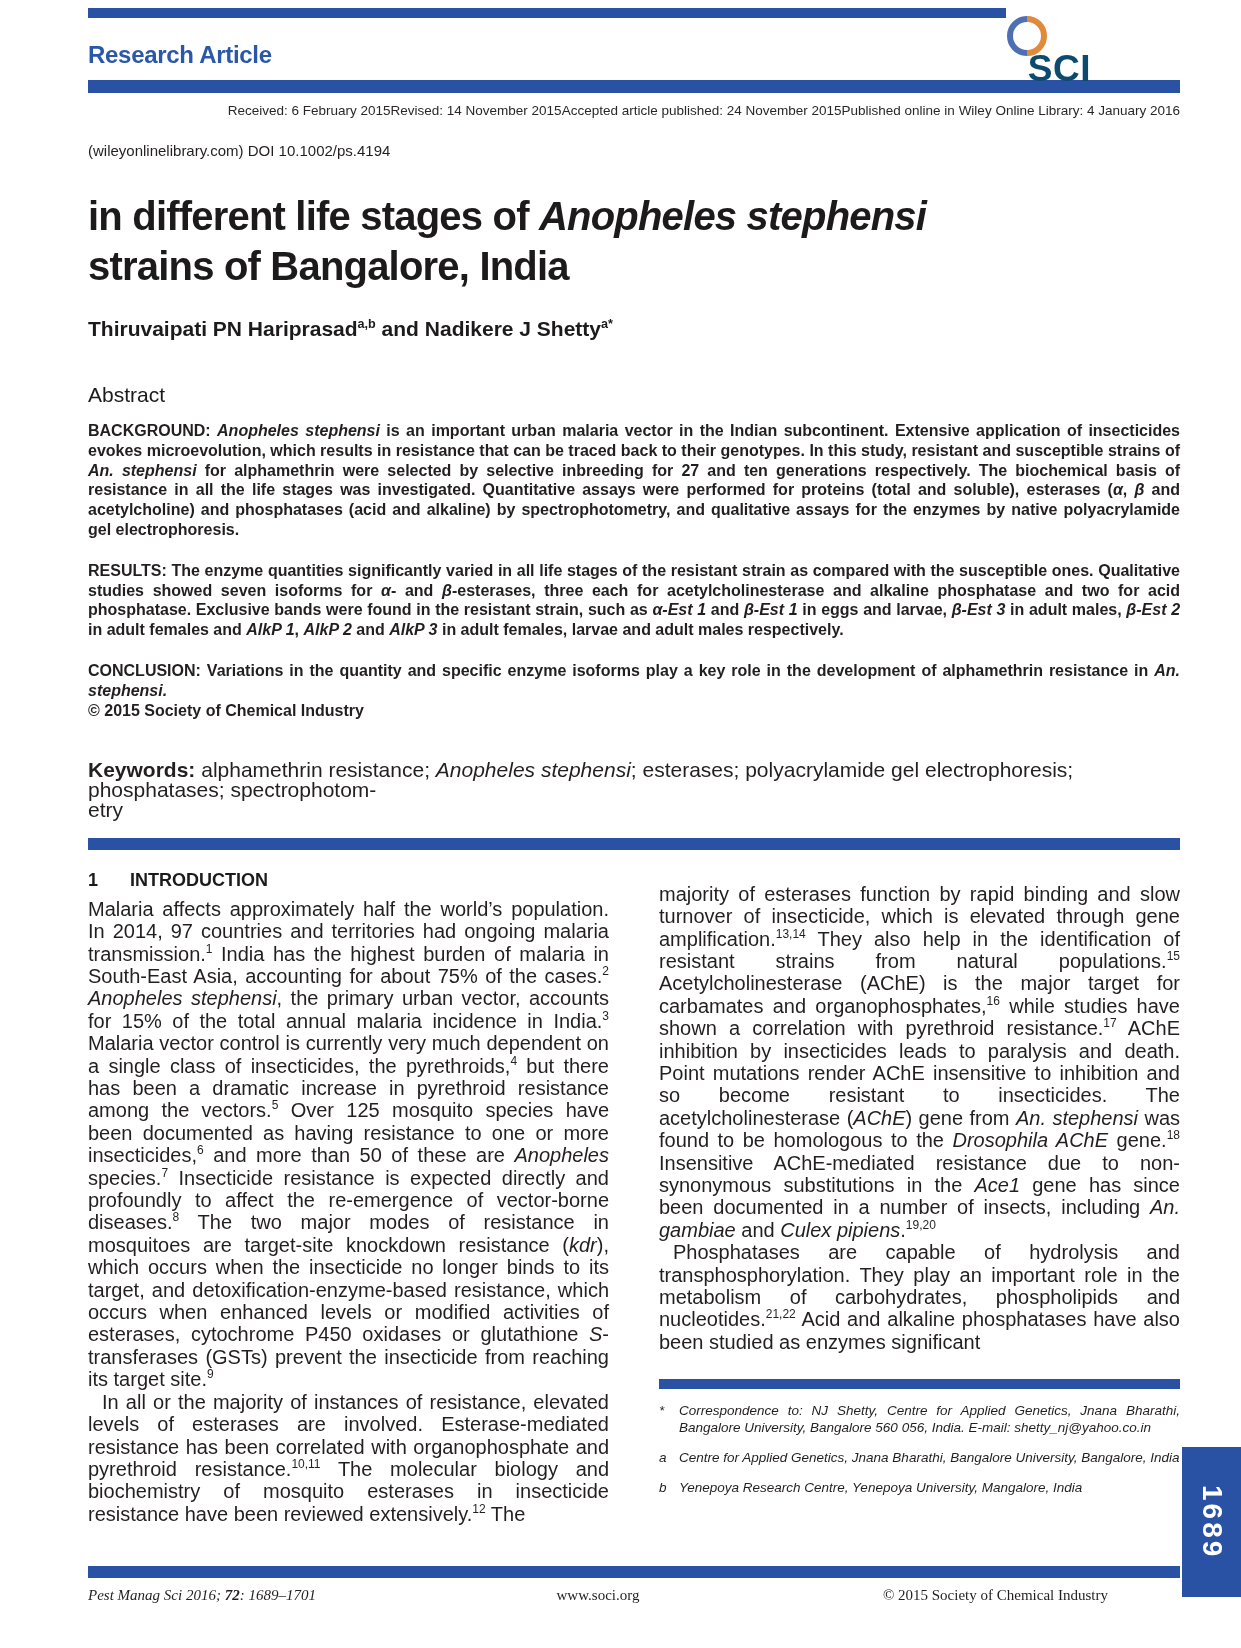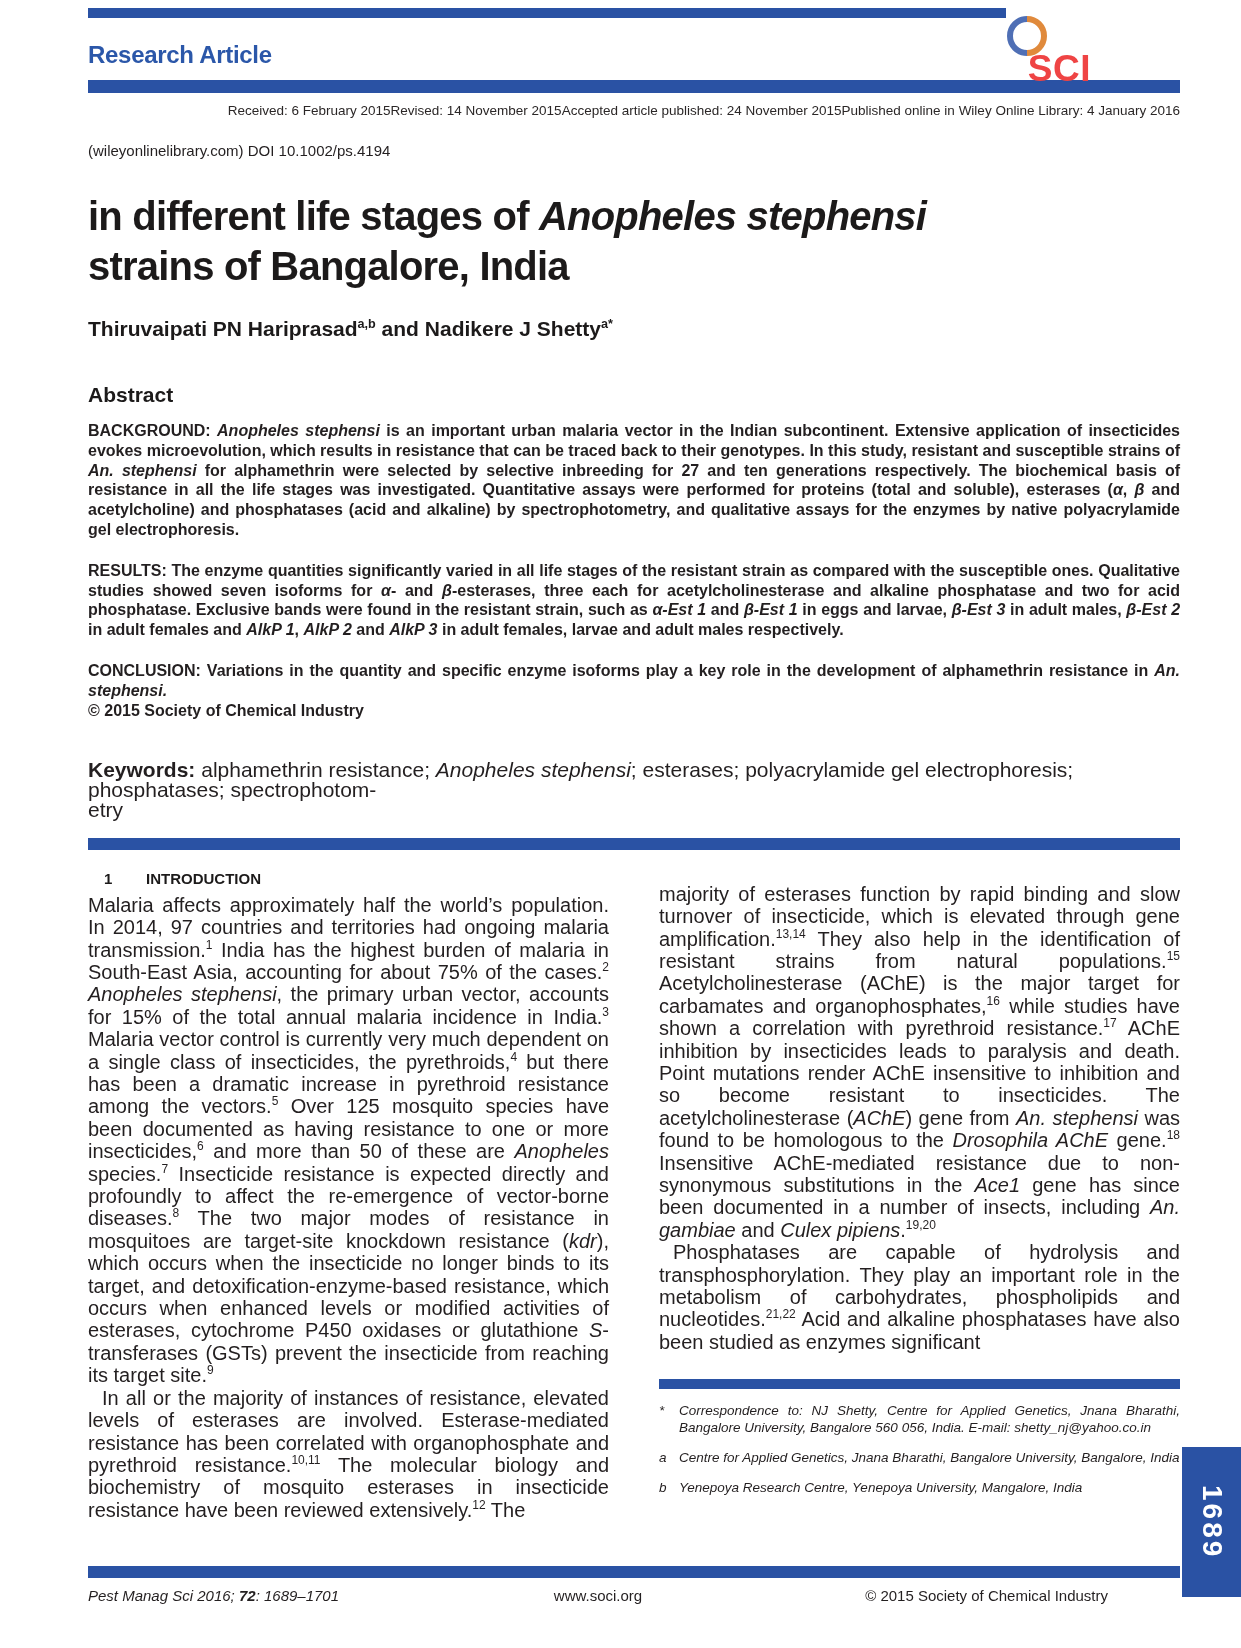--- a/index.html
+++ b/index.html
@@ -10,47 +10,47 @@
     padding:0 61px 44px 88px;
     background:#ffffff;
     font-family:"Liberation Sans", sans-serif;
     color:#231f20;
     display:flex;flex-direction:column;
     overflow:hidden;
   }
   .top-rule{margin-top:8px;height:10px;width:918px;background:#2a52a4;}
   .sci-logo{position:absolute;top:12px;right:150px;width:88px;height:72px;}
   .sci-ring{position:absolute;left:2px;top:2px;}
-  .sci-text{position:absolute;right:0;bottom:-6px;font-size:37px;font-weight:bold;color:#ef4444;letter-spacing:0.5px;}
+  .sci-text{position:absolute;right:0;bottom:-6px;font-size:37px;font-weight:bold;color:#0c4a6e;letter-spacing:0.5px;}
   h1.kicker{margin:20px 0 0 0;font-size:24px;line-height:34px;font-weight:bold;color:#2b57a9;letter-spacing:-0.3px;}
   .header-rule{margin-top:8px;height:13px;width:100%;background:#2a52a4;}
   .dates-row{margin-top:10px;display:flex;justify-content:flex-end;font-size:13.5px;color:#2b2727;}
   .doi-line{margin-top:24px;font-size:15px;}
   .article-title{margin-top:32px;font-size:40px;line-height:50px;font-weight:bold;color:#1c1a1a;letter-spacing:-0.8px;}
   .authors{margin-top:26px;font-size:21px;font-weight:bold;color:#1c1a1a;}
-  h2.abstract-h{margin:42px 0 0 0;font-size:21px;font-weight:bold;color:#1c1a1a;}
+  h2.abstract-h{margin:42px 0 0 0;font-size:21px;font-weight:normal;color:#1c1a1a;}
   p.abs{margin:14px 0 0 0;font-size:16px;line-height:19.8px;font-weight:bold;text-align:justify;}
   p.abs.later{margin-top:21px;}
   p.abs.copyright{margin-top:0;text-align:left;}
   .keywords{margin-top:40px;font-size:21px;line-height:19.8px;}
   .divider{margin-top:18px;height:12px;width:100%;background:#2a52a4;}
   .columns{margin-top:20px;display:flex;gap:50px;flex:0 0 auto;}
   .col{flex:1 1 0;min-width:0;}
   .col.right{padding-top:13px;}
-  h3.sec-h{margin:0 0 7px 16px;font-size:15px;font-weight:bold;color:#1c1a1a;}
+  h3.sec-h{margin:0 0 7px 0;font-size:18px;font-weight:bold;color:#1c1a1a;}
   .sec-num{display:inline-block;width:42px;}
   .col p.body{margin:0;font-size:20px;line-height:22.4px;text-align:justify;}
   .col p.body.indent{text-indent:14px;}
   .fn-rule{margin-top:26px;height:10px;width:100%;background:#2a52a4;}
   .fn{display:flex;margin-top:13px;font-size:13.5px;line-height:17px;font-style:italic;text-align:justify;}
   .fn-marker{flex:0 0 20px;}
   .fn-text{flex:1 1 auto;}
   .footer{margin-top:auto;}
   .footer-rule{height:12px;width:100%;background:#2a52a4;}
-  .footer-row{margin-top:9px;display:flex;align-items:center;font-size:15px;}
+  .footer-row{margin-top:9px;display:flex;align-items:center;font-size:15px;font-family:Liberation Serif, serif;}
   .f-left{flex:1 1 0;font-style:italic;}
   .f-center{flex:1 1 0;text-align:center;}
   .f-right{flex:1 1 0;text-align:right;padding-right:72px;}
   .page-tab{position:absolute;right:0;top:1447px;width:59px;height:150px;background:#2a52a4;display:flex;align-items:center;justify-content:center;}
   .page-tab span{writing-mode:vertical-rl;color:#ffffff;font-weight:bold;font-size:28px;letter-spacing:3px;}
   .it{font-style:italic;}
   .bd{font-weight:bold;}
   sup{font-size:0.6em;line-height:0;vertical-align:super;}
 </style>
 </head>

